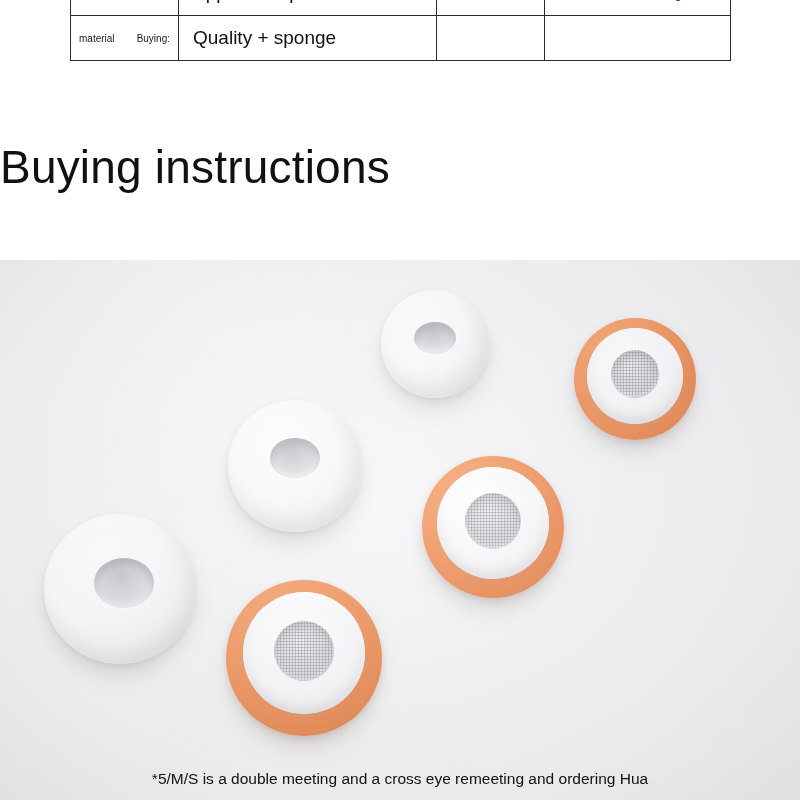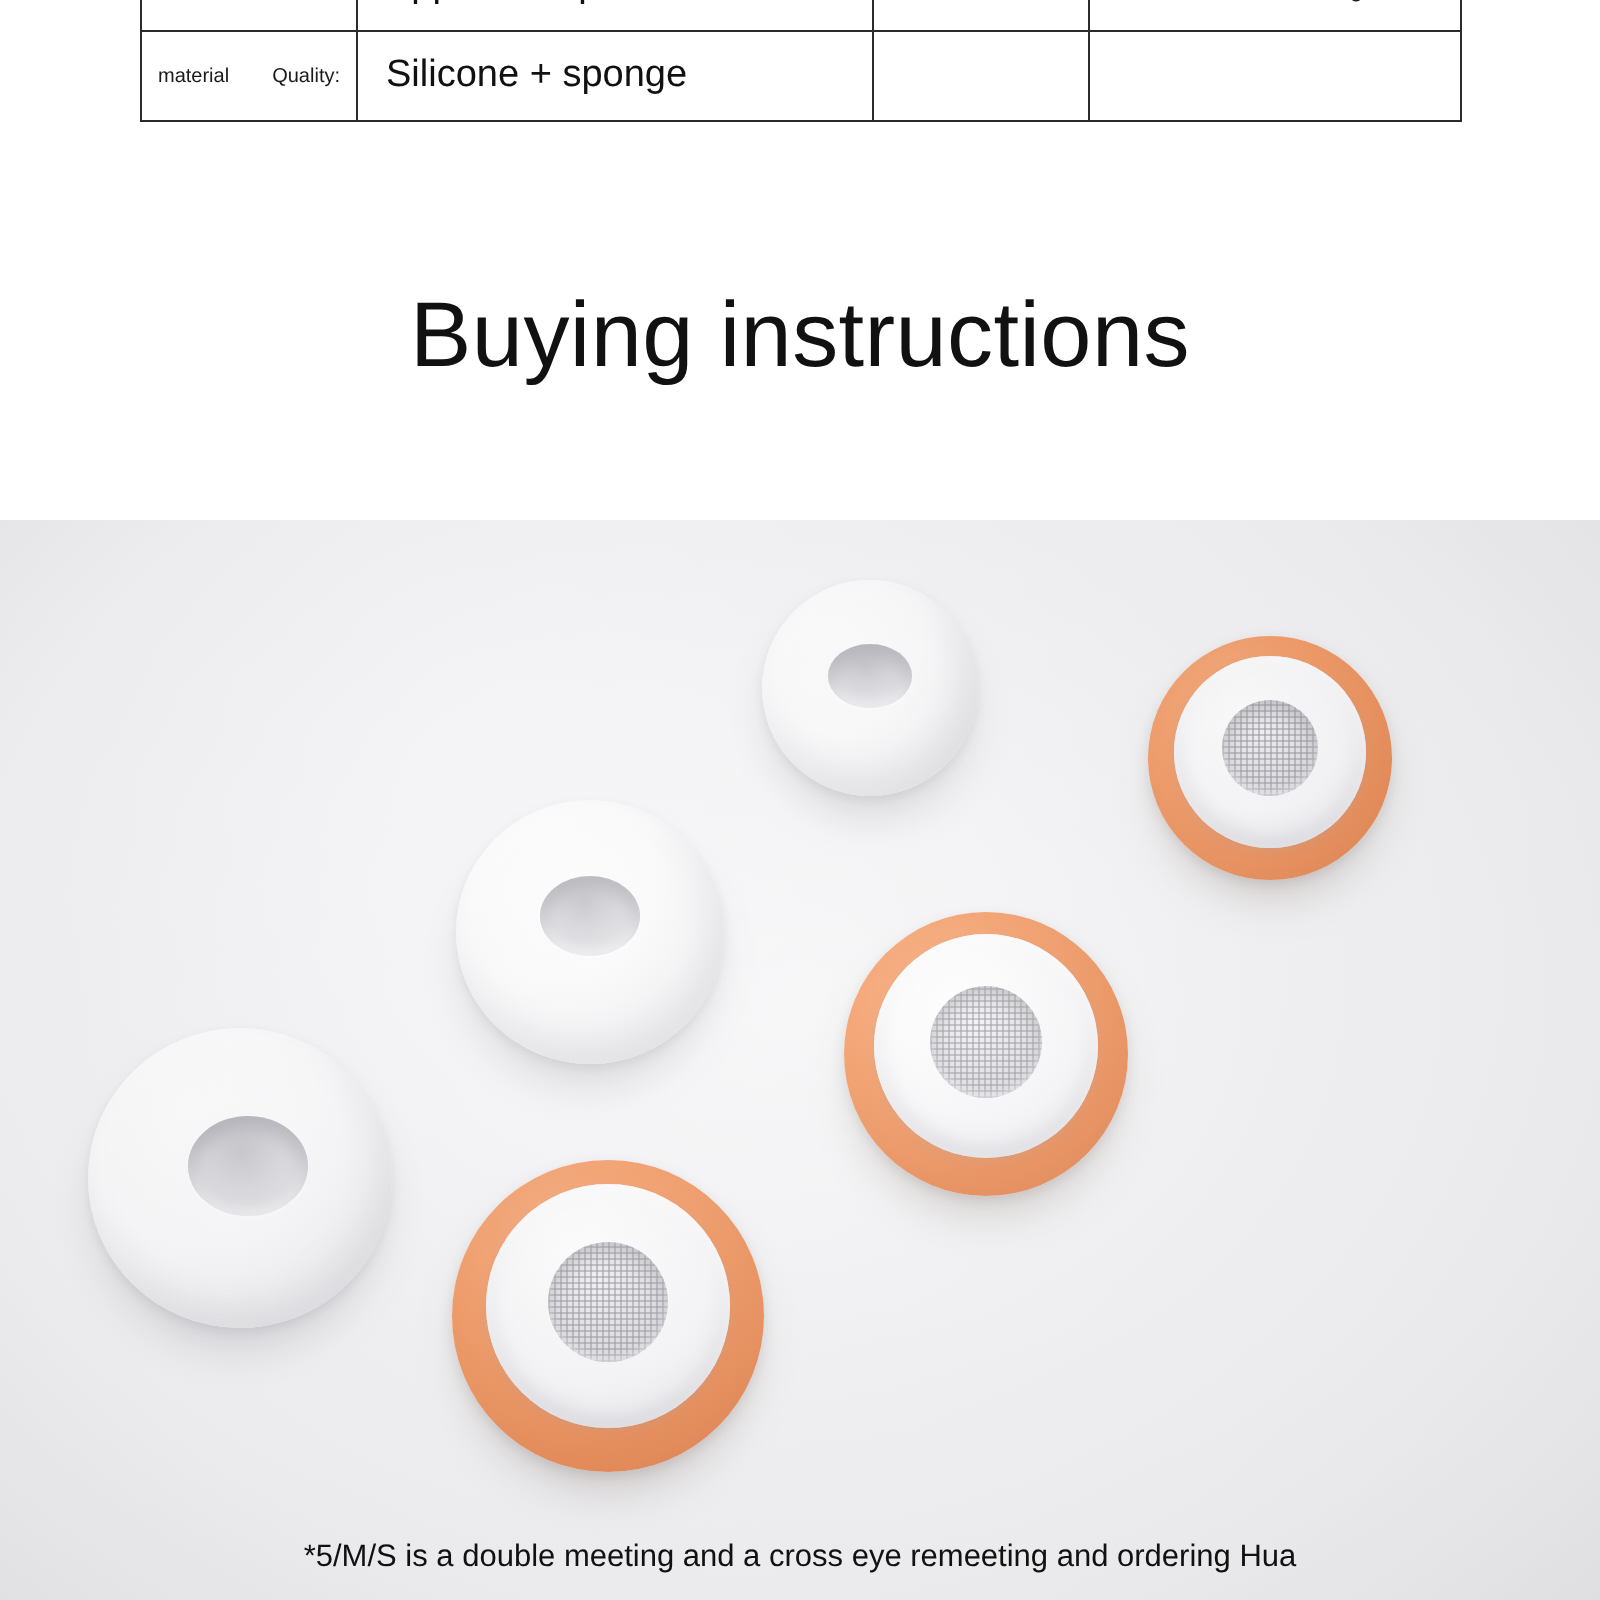--- a/index.html
+++ b/index.html
@@ -61,21 +61,21 @@
   .col-b { width: 258px; }
   .col-c { width: 108px; }
   .col-d { width: 186px; }
 
   
   .heading {
     position: absolute;
     left: 0;
     top: 140px;
     width: 800px;
-    text-align: center;
+    text-align: left;
     font-size: 46px;
     color: #111111;
     letter-spacing: 0.2px;
   }
 
   
   .photo {
     position: absolute;
     left: 0;
     top: 260px;
@@ -187,25 +187,25 @@
         <div class="cell-pad lbl-mid">Product color:</div>
       </td>
       <td>
         <div class="cell-pad lbl-mid">White outside + orange inside</div>
       </td>
     </tr>
     <tr>
       <td>
         <div class="quality-cell">
           <span class="lbl-tiny">material</span>
-          <span class="lbl-tiny">Quality:</span>
+          <span class="lbl-tiny">Buying:</span>
         </div>
       </td>
       <td>
-        <div class="val-big">Silicone + sponge</div>
+        <div class="val-big">Quality + sponge</div>
       </td>
       <td>
         <div class="cell-pad lbl-mid"></div>
       </td>
       <td>
         <div class="cell-pad lbl-mid"></div>
       </td>
     </tr>
   </tbody>
 </table>

